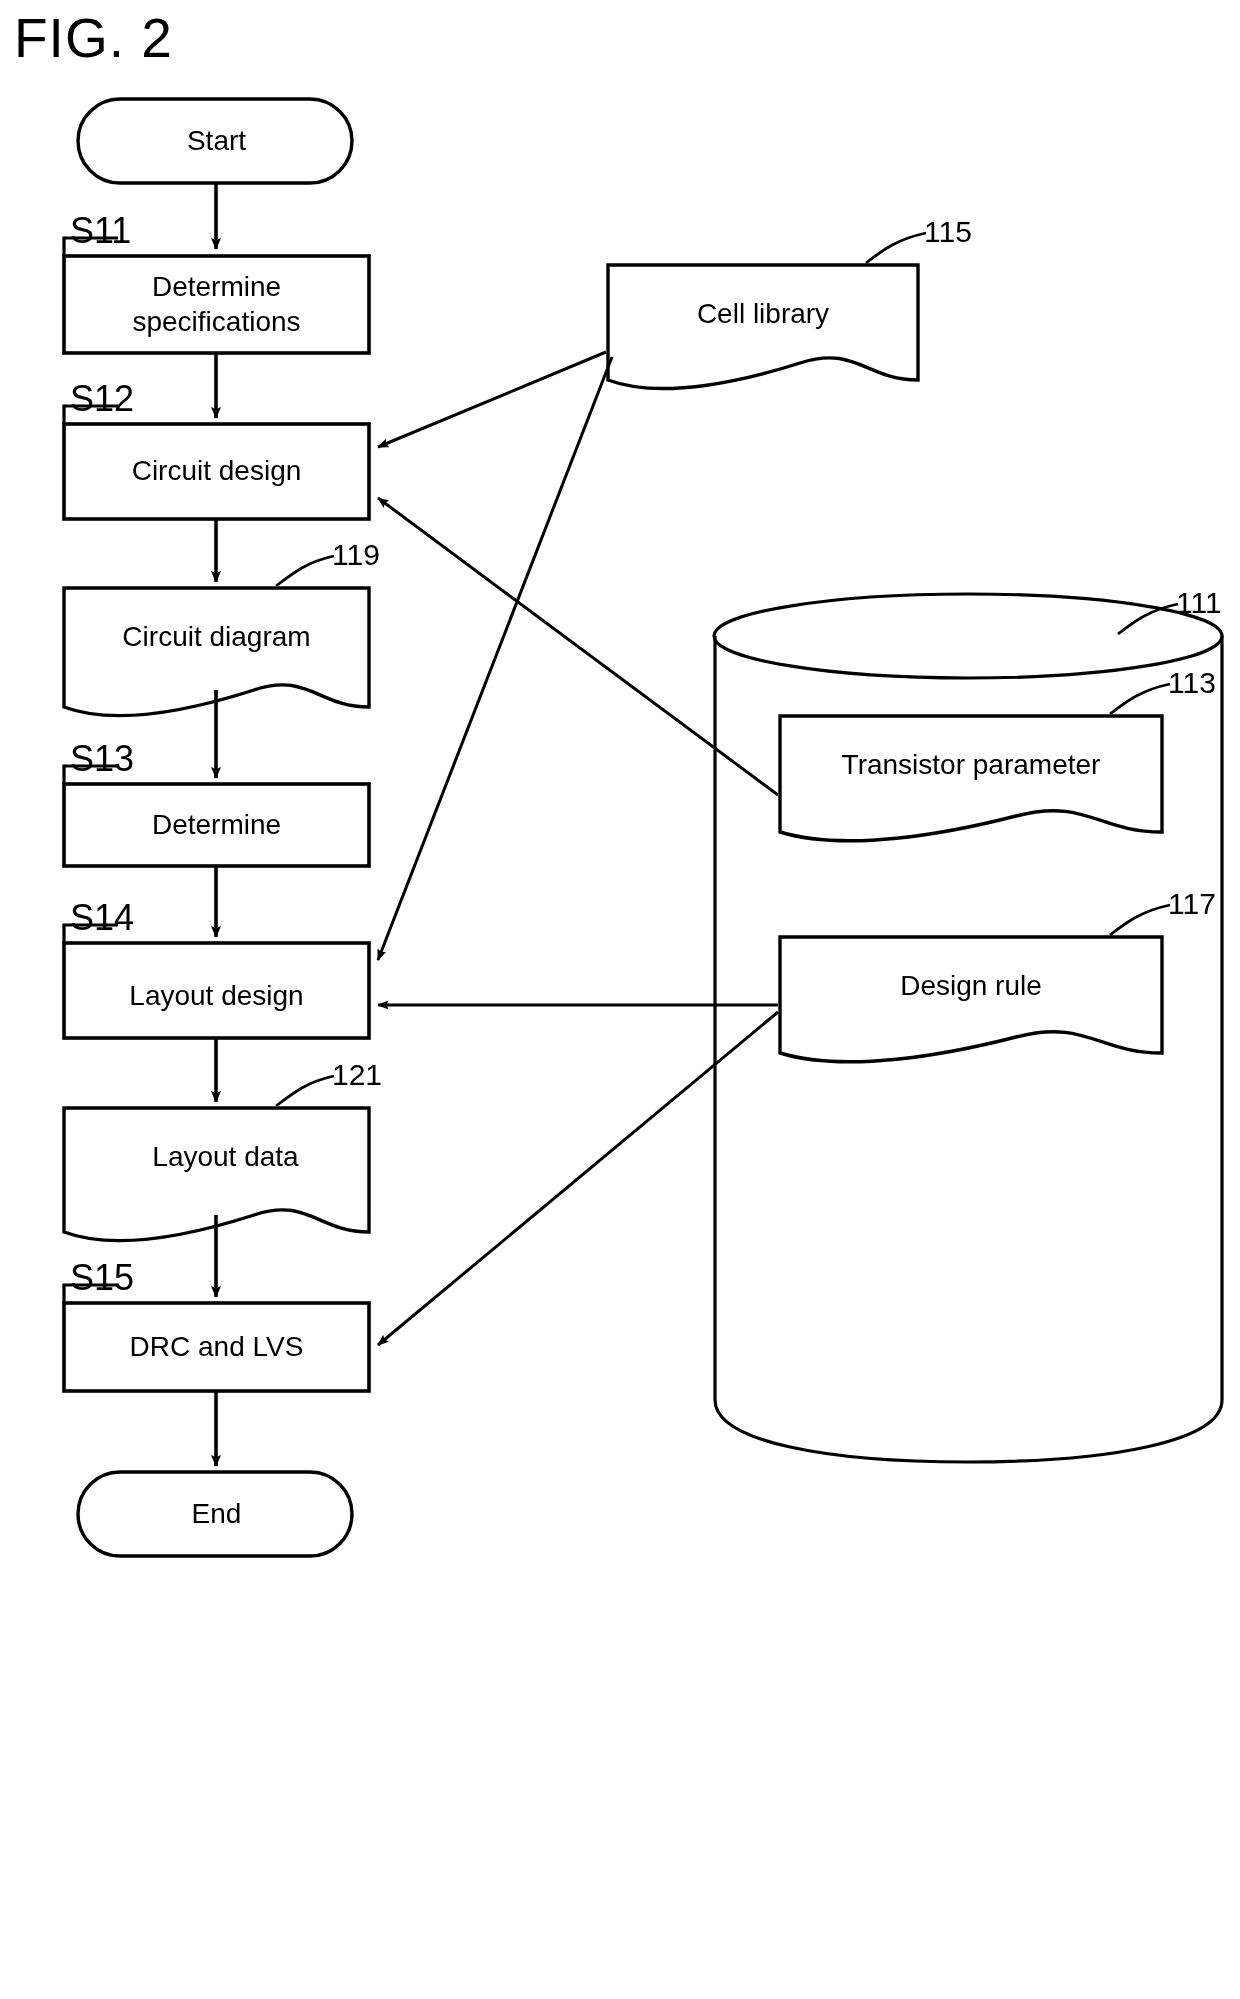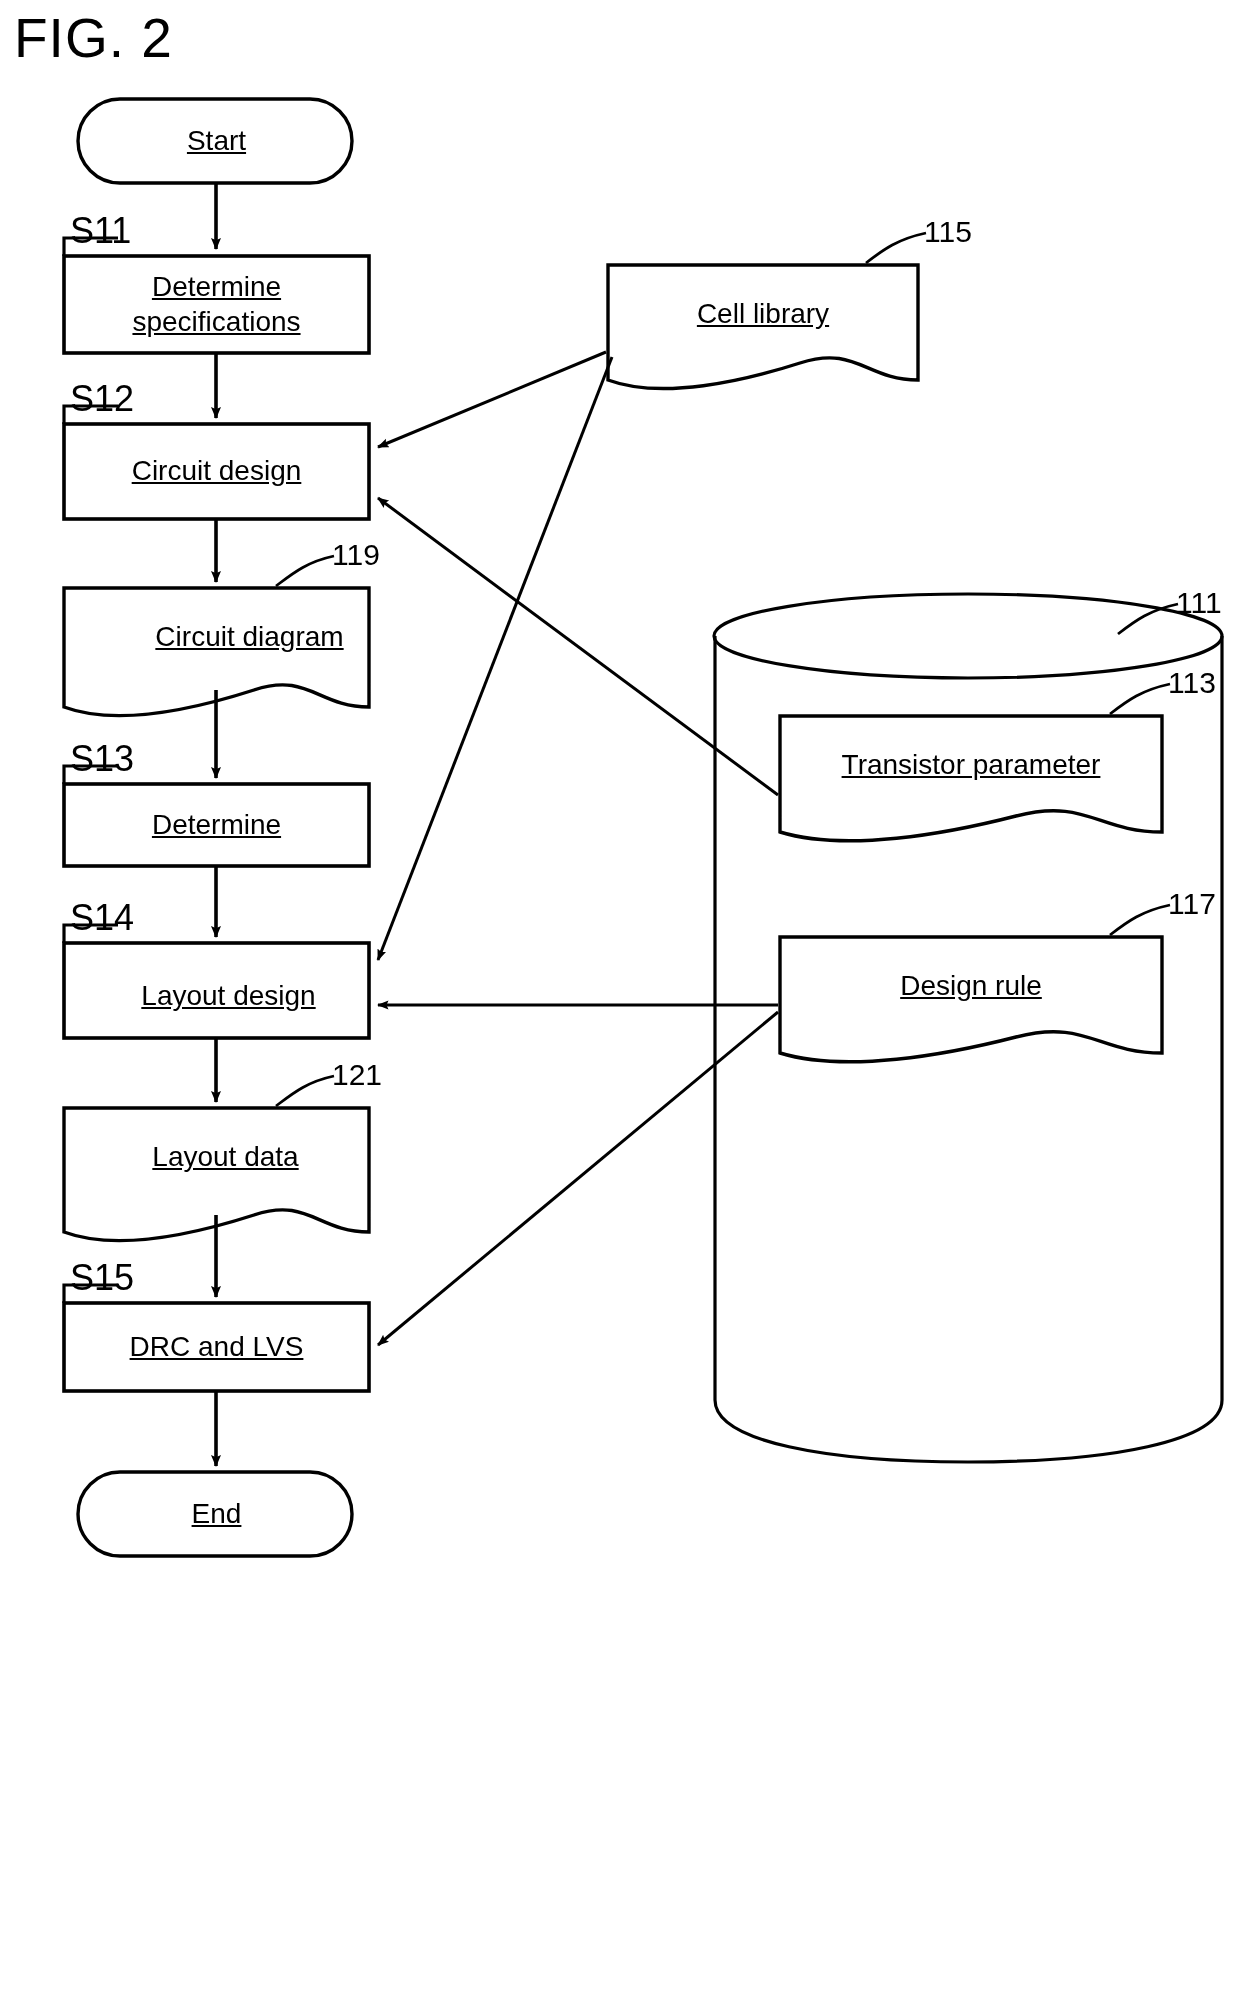--- a/index.html
+++ b/index.html
@@ -11,21 +11,20 @@
     font-size:55px;letter-spacing:1px;font-family:"Liberation Sans",sans-serif;
     white-space:nowrap;
   }
   .nodetext{
     position:absolute;text-align:center;
     font-size:28px;line-height:1.22;
     font-family:"Liberation Sans",sans-serif;
     white-space:pre-line;
     display:flex;align-items:center;justify-content:center;
     pointer-events:none;
-    text-decoration:underline;
   }
   .steptag{
     position:absolute;font-size:36px;
     font-family:"Liberation Sans",sans-serif;white-space:nowrap;
   }
   .reftag{
     position:absolute;font-size:30px;
     font-family:"Liberation Sans",sans-serif;white-space:nowrap;
   }
 </style>
@@ -155,24 +154,24 @@
     </g>
   </svg>
 
   <div class="nodetext" style="left:64px;top:99px;width:305px;height:84px;">Start</div>
   <div class="nodetext" style="left:64px;top:1472px;width:305px;height:84px;">End</div>
 
   <div class="nodetext" style="left:64px;top:256px;width:305px;height:97px;">Determine
 specifications</div>
   <div class="nodetext" style="left:64px;top:424px;width:305px;height:95px;">Circuit design</div>
   <div class="nodetext" style="left:64px;top:784px;width:305px;height:82px;">Determine</div>
-  <div class="nodetext" style="left:76px;top:943px;width:305px;height:106px;">Layout design</div>
+  <div class="nodetext" style="left:64px;top:943px;width:305px;height:106px;">Layout design</div>
   <div class="nodetext" style="left:64px;top:1303px;width:305px;height:88px;">DRC and LVS</div>
 
-  <div class="nodetext" style="left:64px;top:600px;width:305px;height:74px;padding-left:33px;">Circuit diagram</div>
+  <div class="nodetext" style="left:64px;top:600px;width:305px;height:74px;">Circuit diagram</div>
   <div class="nodetext" style="left:64px;top:1120px;width:305px;height:74px;padding-left:9px;">Layout data</div>
 
   <div class="nodetext" style="left:608px;top:278px;width:310px;height:72px;">Cell library</div>
   <div class="nodetext" style="left:780px;top:730px;width:382px;height:70px;">Transistor parameter</div>
   <div class="nodetext" style="left:780px;top:951px;width:382px;height:70px;">Design rule</div>
 
   <div class="steptag" style="left:70px;top:210px;">S11</div>
   <div class="steptag" style="left:70px;top:378px;">S12</div>
   <div class="steptag" style="left:70px;top:738px;">S13</div>
   <div class="steptag" style="left:70px;top:897px;">S14</div>

